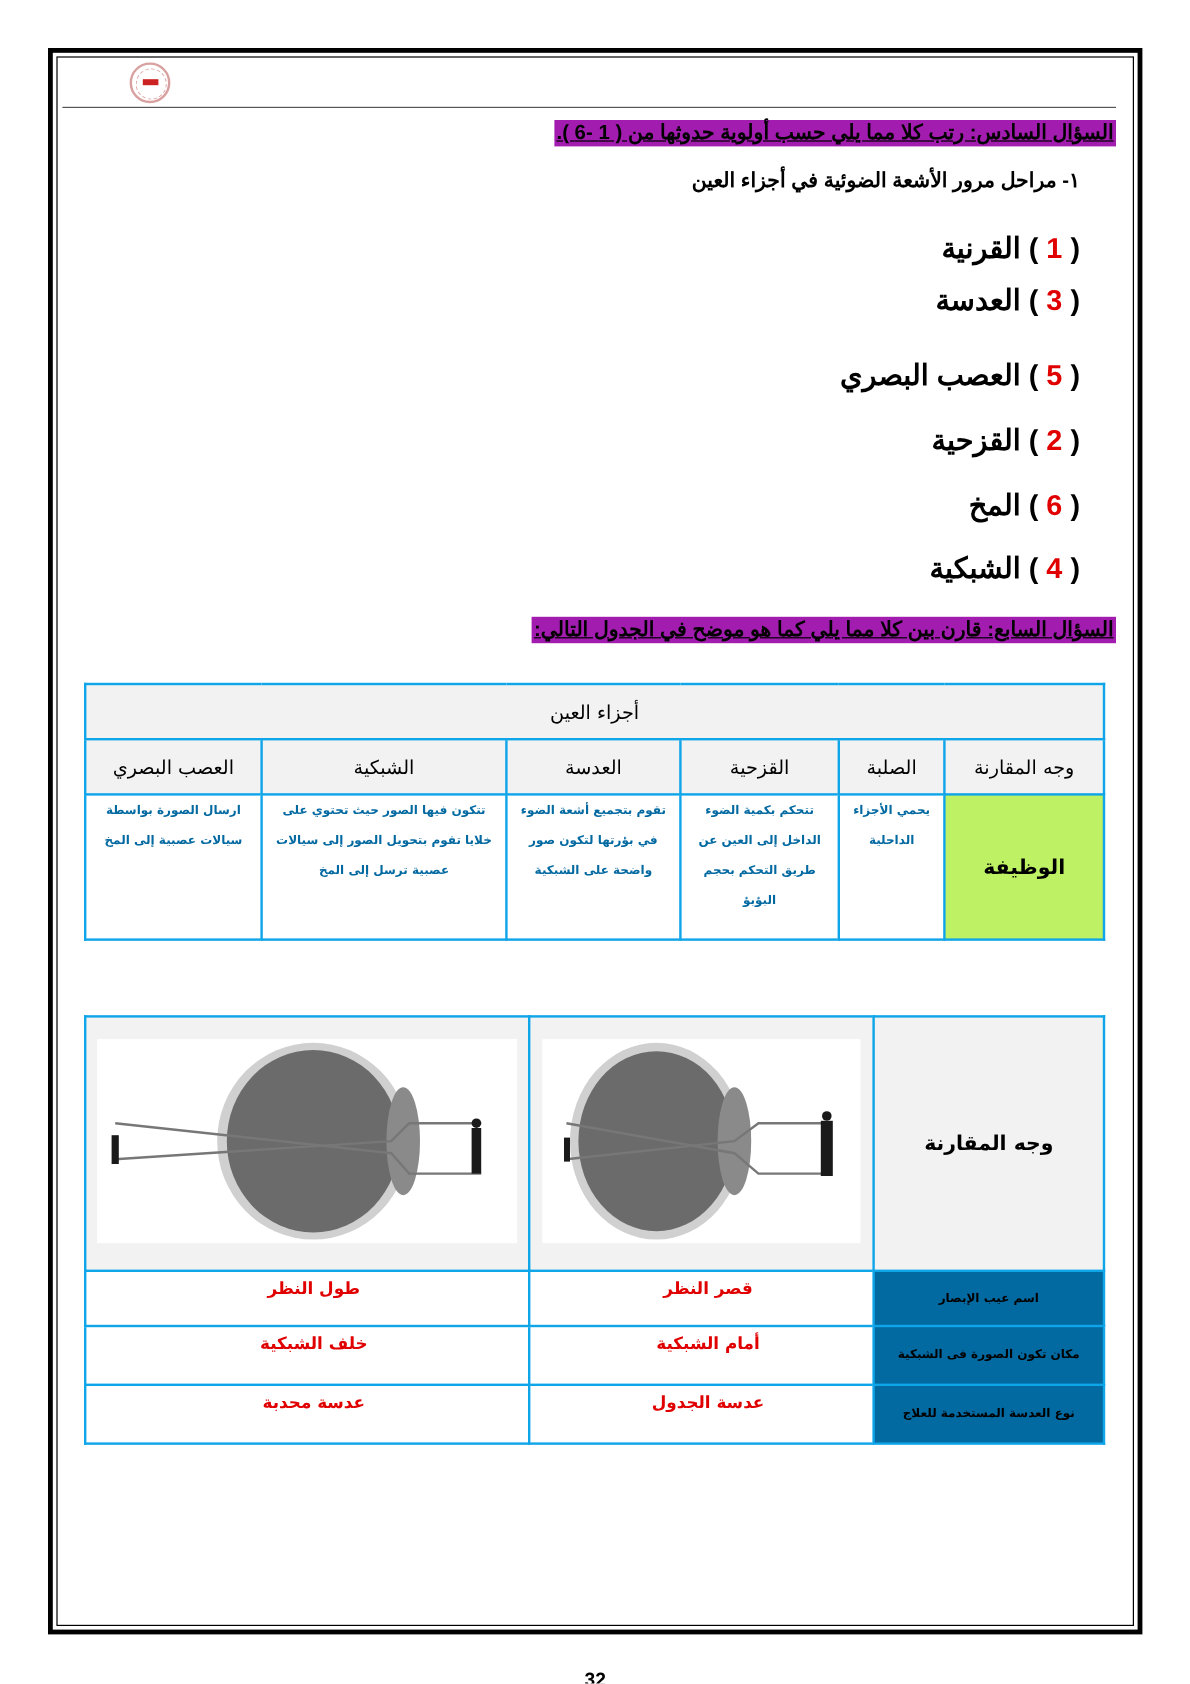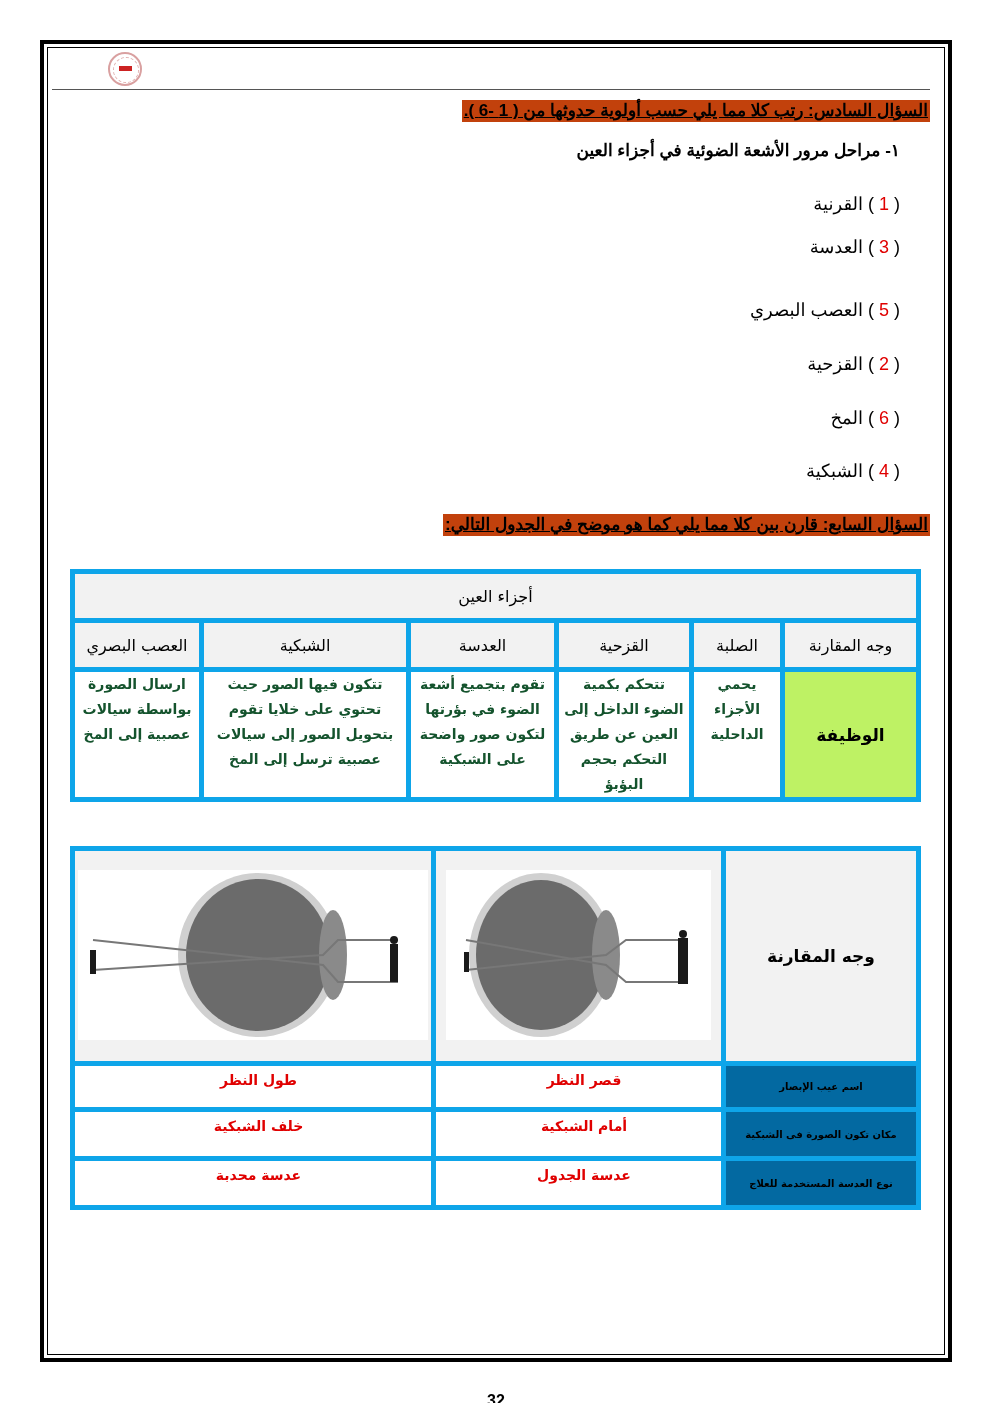--- a/index.html
+++ b/index.html
@@ -13,36 +13,36 @@
   .header-text { position:absolute; right:0; top:14px; font-size:12px; white-space:nowrap;
                  font-family:"Liberation Sans", sans-serif; }
   .seal { position:absolute; left:8px; top:2px; width:34px; height:34px; border-radius:50%;
           border:2px solid #d9a0a0; box-sizing:border-box; }
   .seal::before { content:""; position:absolute; left:3px; top:3px; width:24px; height:24px;
                   border-radius:50%; border:1px dashed #e0b0b0; }
   .seal-mark { position:absolute; left:9px; top:12px; width:13px; height:5px; background:#cc2222; }
   .header-rule { position:absolute; left:52px; top:89px; width:878px; height:1px; background:#555; }
 
   .q-title { position:absolute; direction:rtl; font-family:"Liberation Sans", sans-serif;
-             font-weight:bold; font-size:17px; text-decoration:underline; background:#c2410c;
+             font-weight:bold; font-size:17px; text-decoration:underline; background:#a21caf;
              padding:0 2px; white-space:nowrap; line-height:22px;margin-left:35px; }
   #q6 { right:62px; top:100px; }
   #q7 { right:62px; top:514px; }
   .subq { position:absolute; right:92px; top:140px; direction:rtl; font-family:"Liberation Sans", sans-serif;
           font-weight:bold; font-size:17px; white-space:nowrap; }
   .order-item { position:absolute; right:92px; direction:rtl; font-family:"Liberation Sans", sans-serif;
-                font-weight:normal; font-size:18px; white-space:nowrap; }
+                font-weight:bold; font-size:24px; white-space:nowrap; }
   .order-num { color:#e00000; }
 
   table { border-collapse:collapse; direction:rtl; position:absolute; font-family:"DejaVu Sans", sans-serif; }
-  td, th { border:5px solid #0ea5e9; text-align:center; vertical-align:middle; }
+  td, th { border:2px solid #0ea5e9; text-align:center; vertical-align:middle; }
   #t1 { left:70px; top:569px; width:851px; }
   #t1 .hdr { background:#f2f2f2; font-weight:normal; font-size:16px; height:42px; }
   #t1 .colhdr td { background:#f2f2f2; font-size:16px; height:42px; }
-  #t1 .fn td.ans { color:#14532d; font-size:14px; font-weight:bold; vertical-align:top; line-height:25px; padding:0 4px; }
+  #t1 .fn td.ans { color:#0369a1; font-size:10px; font-weight:bold; vertical-align:top; line-height:25px; padding:0 4px; }
   #t1 .fn td.lbl { background:#bef264; font-size:17px; font-weight:bold; }
 
   #t2 { left:70px; top:846px; width:851px; }
   #t2 td { font-size:14px; }
   #t2 .imgrow td { background:#f2f2f2; height:208px; }
   #t2 .lbl { background:#0369a1; font-weight:bold; font-size:10px; }
   #t2 .ans { color:#e00000; font-weight:bold; vertical-align:top; padding-top:6px;padding-left:12px; }
   #t2 .r { height:46px; }
   .eye-box { background:#fff; margin:0 auto; }
   .page-num { position:absolute; left:0; width:992px; top:1392px; text-align:center;

